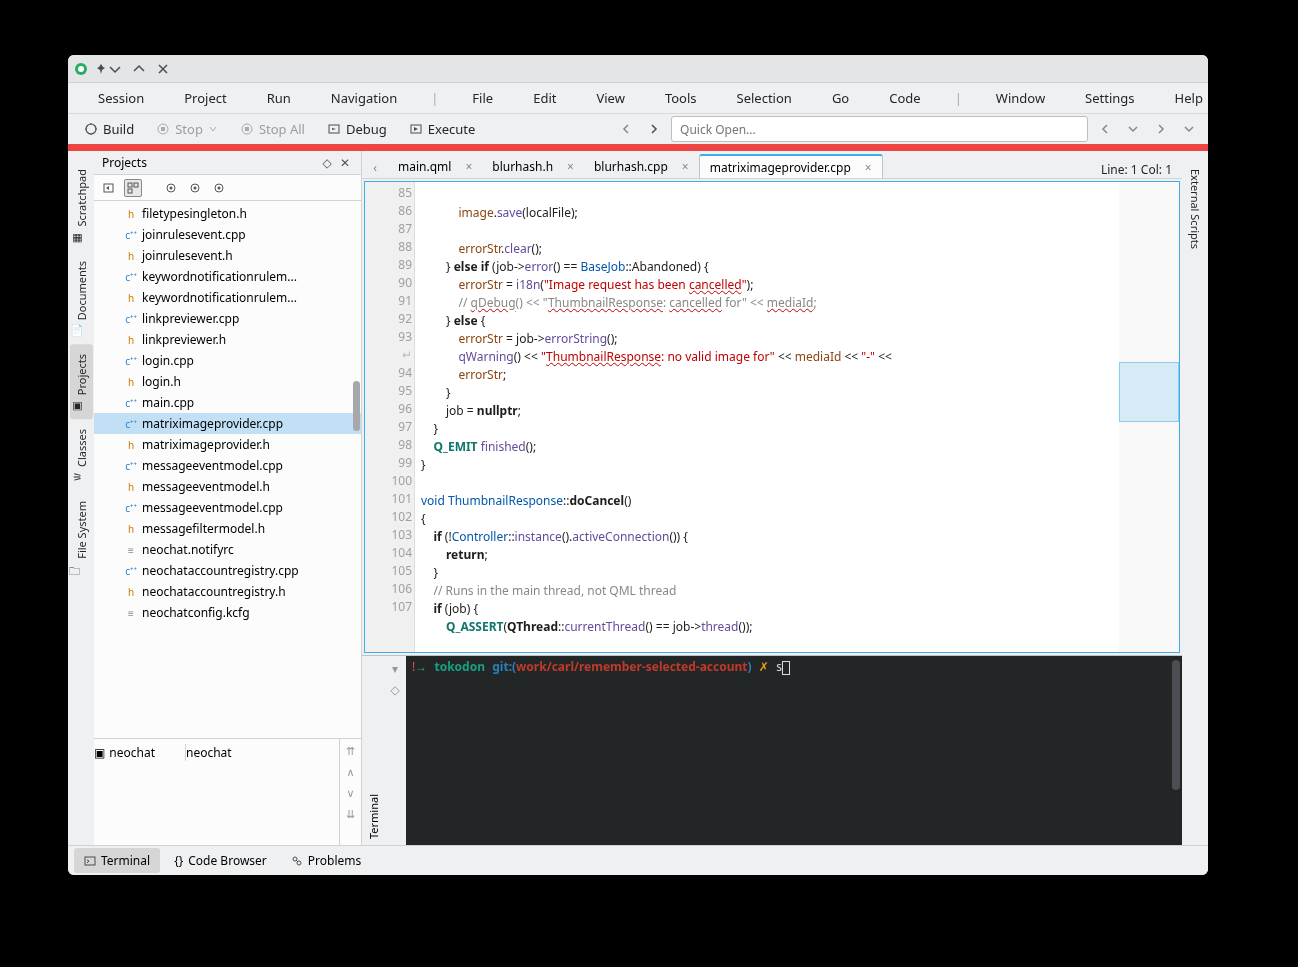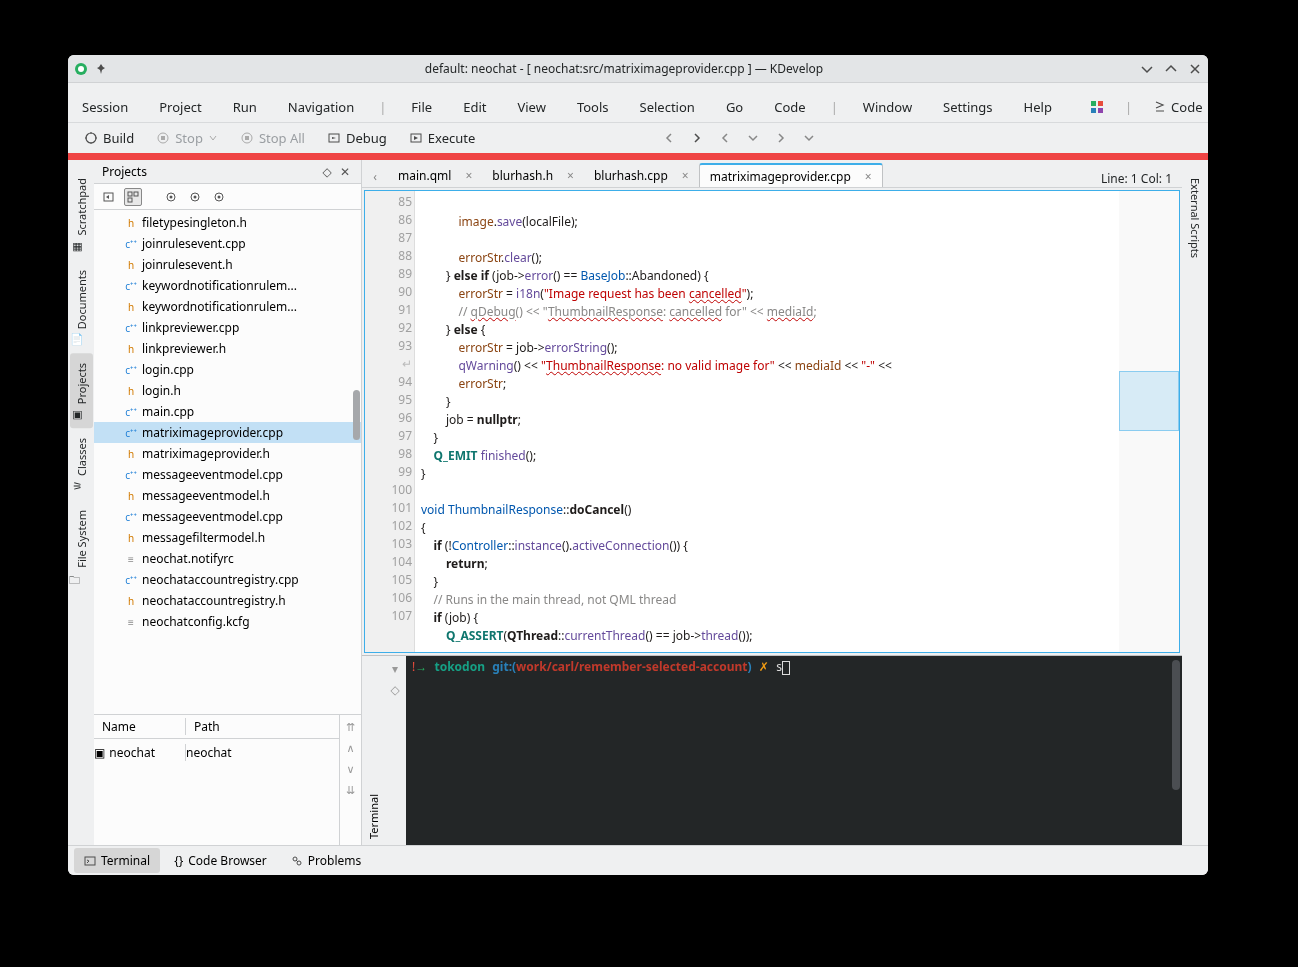--- a/index.html
+++ b/index.html
@@ -3,21 +3,21 @@
 <meta charset="utf-8">
 <style>
 * { box-sizing: border-box; margin: 0; padding: 0; font-family: "Noto Sans", "Segoe UI", sans-serif; }
 body { background: #000; width: 1298px; height: 967px; position: relative; }
 .window { position: absolute; left: 68px; top: 55px; width: 1140px; height: 820px; background: #eff0f1; border-radius: 6px; display: flex; flex-direction: column; box-shadow: 0 4px 20px rgba(0,0,0,0.5); overflow: hidden; }
 .titlebar { height: 28px; background: #e3e5e7; display: flex; align-items: center; padding: 0 6px; font-size: 12px; color: #232627; border-bottom: 1px solid #d0d2d4; }
 .titlebar .tb-left { display: flex; align-items: center; gap: 6px; }
 .titlebar .tb-title { flex: 1; text-align: center; }
 .titlebar .tb-right { display: flex; align-items: center; gap: 10px; }
 .tb-icon { width: 14px; height: 14px; display: inline-flex; align-items: center; justify-content: center; color: #4d4d4d; cursor: pointer; }
-.menubar { height: 30px; display: flex; align-items: center; padding: 0 4px; font-size: 13px; color: #232627; gap: 11px; margin-top: 9px; }
+.menubar { height: 30px; display: flex; align-items: center; padding: 0 20px; font-size: 13px; color: #232627; gap: 20px; }
 .menubar .menu-item { padding: 4px 10px; cursor: pointer; border-radius: 3px; }
 .menubar .sep { color: #aaa; padding: 0 4px; }
 .menubar .spacer { flex: 1; }
 .menubar .right-item { display: flex; align-items: center; gap: 4px; padding: 2px 6px; }
 .toolbar { height: 38px; display: flex; align-items: center; padding: 0 8px; gap: 6px; font-size: 13px; border-top: 1px solid #d8dadc; border-bottom: 7px solid #ef4444; }
 .tool-btn { display: flex; align-items: center; gap: 5px; padding: 4px 8px; border-radius: 3px; cursor: pointer; color: #232627; }
 .tool-btn.disabled { color: #9a9ea2; }
 .tool-btn .ticon { width: 14px; height: 14px; }
 .tool-input { flex: 1; height: 26px; border: 1px solid #bcbebf; border-radius: 3px; padding: 0 8px; font-size: 12px; background: #fff; color: #888; }
 .tool-input.small { flex: 0 0 210px; }
@@ -111,21 +111,20 @@
             <circle cx="7" cy="7" r="6" fill="#27ae60"></circle>
             <circle cx="7" cy="7" r="3" fill="#fff"></circle>
           </svg>
       </span>
       <span class="tb-icon">
         <svg width="12" height="12" viewBox="0 0 12 12">
             <path d="M6 1 L8 4 L10 5 L7 7 L6 11 L5 7 L2 5 L4 4 Z" fill="#4d4d4d"></path>
           </svg>
       </span>
     </div>
-    <div class="tb-title">default: neochat - [ neochat:src/matriximageprovider.cpp ] — KDevelop</div>
     <div class="tb-right">
       <span class="tb-icon">
           <svg width="12" height="12" viewBox="0 0 12 12">
             <path d="M1 4 L6 9 L11 4" stroke="#4d4d4d" stroke-width="1.5" fill="none"></path>
           </svg>
         </span>
       <span class="tb-icon">
           <svg width="12" height="12" viewBox="0 0 12 12">
             <path d="M1 8 L6 3 L11 8" stroke="#4d4d4d" stroke-width="1.5" fill="none"></path>
           </svg>
@@ -219,20 +218,21 @@
     <span class="nav-btn">
         <svg width="12" height="12" viewBox="0 0 12 12">
           <path d="M8 2 L4 6 L8 10" stroke="#888" fill="none" stroke-width="1.5"></path>
         </svg>
       </span>
     <span class="nav-btn">
         <svg width="12" height="12" viewBox="0 0 12 12">
           <path d="M4 2 L8 6 L4 10" stroke="#4d4d4d" fill="none" stroke-width="1.5"></path>
         </svg>
       </span>
+    <input class="tool-input" placeholder="Quick Open..." style="">
     <span class="nav-btn">
         <svg width="12" height="12" viewBox="0 0 12 12">
           <path d="M8 2 L4 6 L8 10" stroke="#888" fill="none" stroke-width="1.5"></path>
         </svg>
       </span>
     <span class="nav-btn">
         <svg width="12" height="12" viewBox="0 0 12 12">
           <path d="M2 4 L6 8 L10 4" stroke="#888" fill="none" stroke-width="1.5"></path>
         </svg>
       </span>
@@ -392,24 +392,20 @@
           </div>
           <div class="tree-item">
             <span class="ficon other">≡</span>
             <span>neochatconfig.kcfg</span>
           </div>
           <div class="tree-scrollbar"></div>
         </div>
       <div class="build-seq">
         <div class="bs-table">
           <div class="bs-cols">
-            <div class="bs-headrow">
-              <div class="bs-col1">Name</div>
-              <div class="bs-col2">Path</div>
-            </div>
             <div class="bs-row">
               <div class="bs-col1">
                   <span>▣</span>
                   <span>neochat</span>
                 </div>
               <div class="bs-col2">neochat</div>
             </div>
             <div class="bs-body"></div>
           </div>
           <div class="bs-nav">

